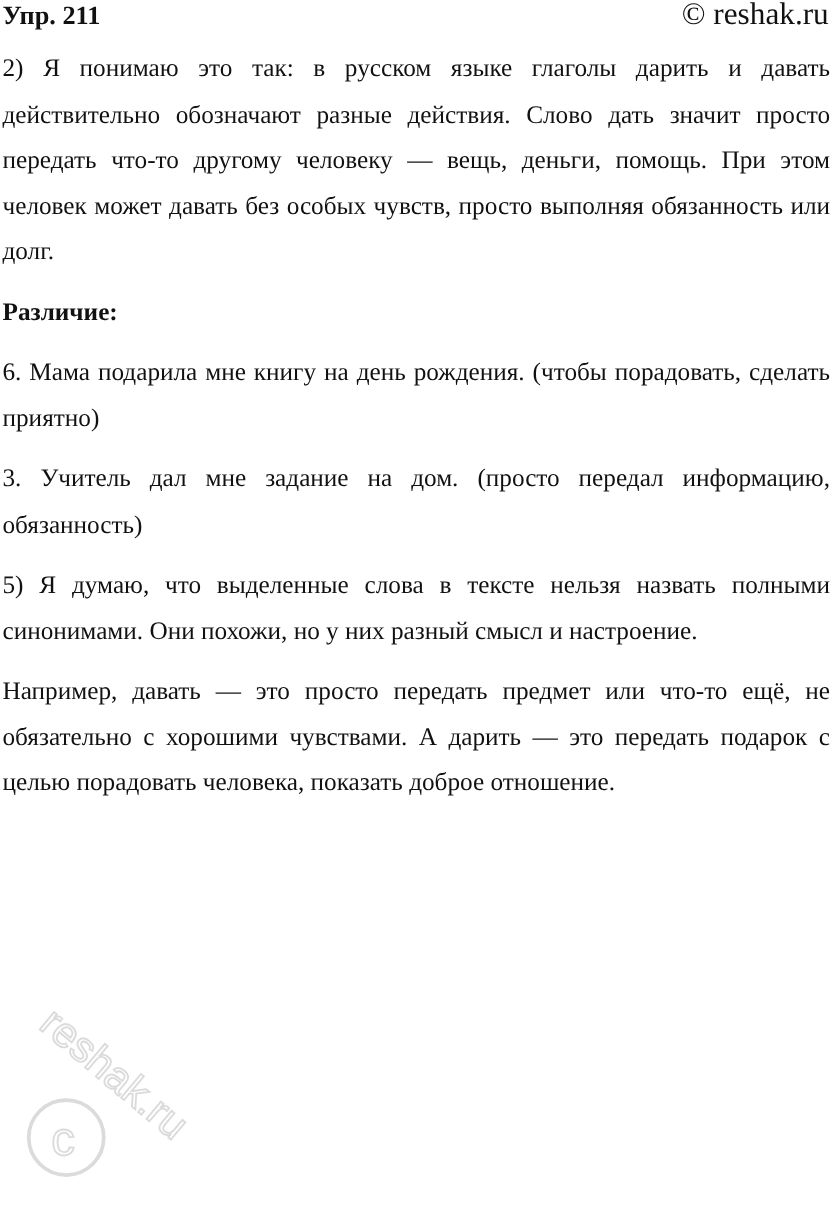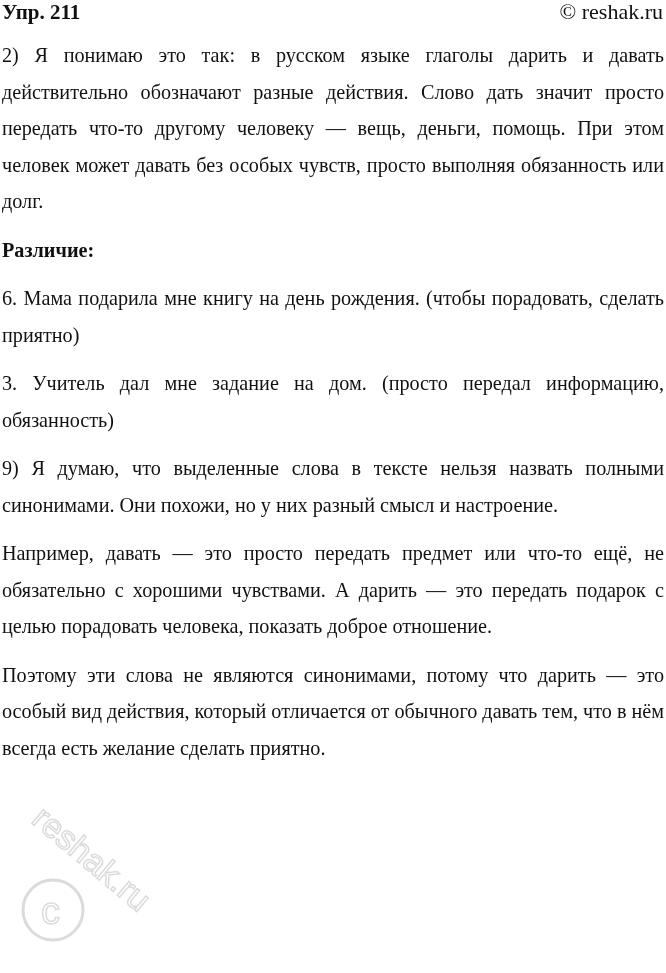--- a/index.html
+++ b/index.html
@@ -10,21 +10,21 @@
   }
   .header {
     position: absolute; left: 0; right: 0; top: 0; height: 30px;
   }
   .ex-title {
     position: absolute; left: 2px; top: 0px;
     font-weight: bold; font-size: 21px; line-height: 24px;
   }
   .copyright {
     position: absolute; right: 3px; top: 0px;
-    font-size: 22px; line-height: 24px;
+    font-size: 25px; line-height: 24px;
   }
   .content {
     position: absolute; left: 2px; top: 37px; width: 662px;
     font-size: 20.2px; line-height: 36.5px;
   }
   .p {
     margin: 0 0 12px 0; text-align: justify; text-align-last: left;
   }
   .bold { font-weight: bold; }
   .heading { font-weight: bold; margin: 0 0 12px 0; }
@@ -39,23 +39,22 @@
 <div class="header">
   <div class="ex-title">Упр. 211</div>
   <div class="copyright">© reshak.ru</div>
 </div>
 
 <div class="content">
   <p class="p">2) Я понимаю это так: в русском языке глаголы дарить и давать действительно обозначают разные действия. Слово дать значит просто передать что-то другому человеку — вещь, деньги, помощь. При этом человек может давать без особых чувств, просто выполняя обязанность или долг.</p>
   <p class="heading">Различие:</p>
   <p class="p">6. Мама подарила мне книгу на день рождения. (чтобы порадовать, сделать приятно)</p>
   <p class="p">3. Учитель дал мне задание на дом. (просто передал информацию, обязанность)</p>
-  <p class="p">9) Я думаю, что выделенные слова в тексте нельзя назвать полными синонимами. Они похожи, но у них разный смысл и настроение.</p>
+  <p class="p">5) Я думаю, что выделенные слова в тексте нельзя назвать полными синонимами. Они похожи, но у них разный смысл и настроение.</p>
   <p class="p">Например, давать — это просто передать предмет или что-то ещё, не обязательно с хорошими чувствами. А дарить — это передать подарок с целью порадовать человека, показать доброе отношение.</p>
-  <p class="p">Поэтому эти слова не являются синонимами, потому что дарить — это особый вид действия, который отличается от обычного давать тем, что в нём всегда есть желание сделать приятно.</p>
 </div>
 
 <div class="watermark">
   <svg width="150" height="160" viewBox="0 0 150 160">
     <circle cx="45" cy="110" r="30" fill="none" stroke="#9a9a9a" stroke-width="3"></circle>
     <circle cx="45" cy="110" r="25" fill="none" stroke="#ffffff" stroke-width="1.5"></circle>
     <text x="33" y="124" font-size="38" fill="none" stroke="#9a9a9a" stroke-width="1.5" font-family="Liberation Sans, sans-serif">c</text>
     <g transform="translate(22,22) rotate(40)">
       <text x="0" y="0" font-size="34" fill="none" stroke="#9a9a9a" stroke-width="1.5" font-family="Liberation Sans, sans-serif">reshak.ru</text>
     </g>

